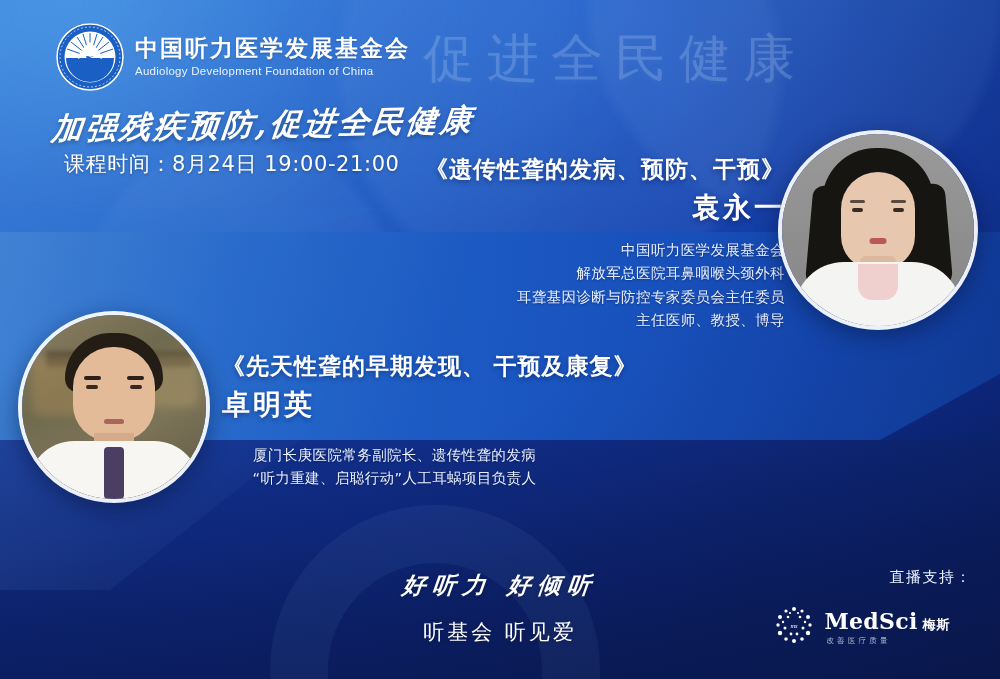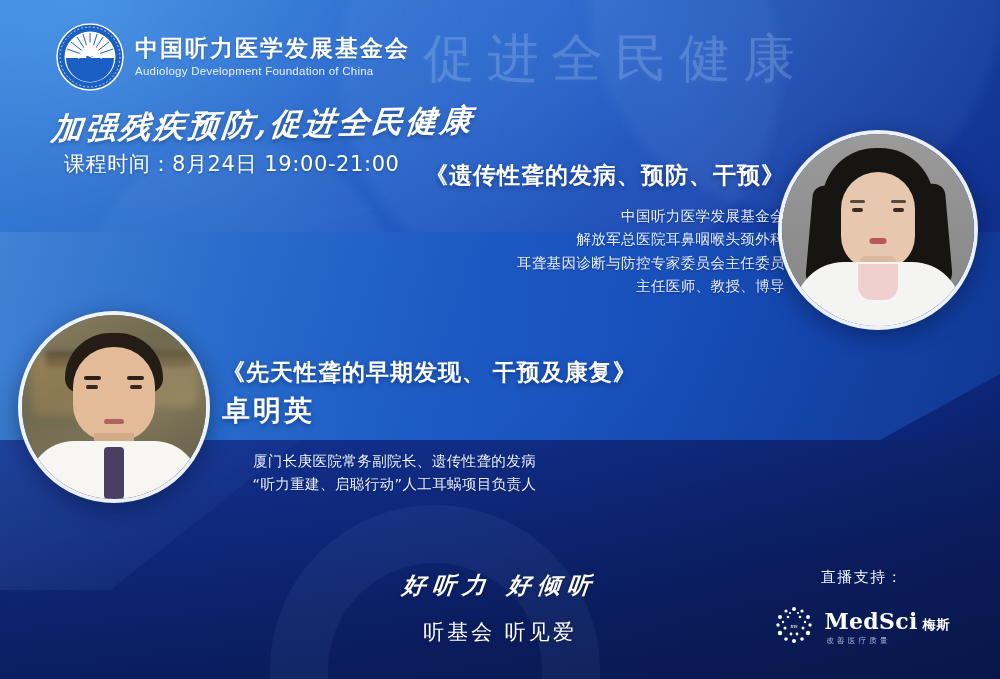--- a/index.html
+++ b/index.html
@@ -139,23 +139,22 @@
     font-size:21px; color:#ffffff; letter-spacing:.6px;
     font-family:"DejaVu Sans","Liberation Sans",sans-serif;
     text-shadow:0 1px 3px rgba(0,0,0,.3);
     margin-left:16px;
   }
 
   
   .talk-title{
     font-size:23px; font-weight:700; color:#ffffff;
     letter-spacing:1px; line-height:1.3;
-    font-family:Liberation Serif, serif;
+    font-family:Liberation Sans, sans-serif;
     text-shadow:0 2px 5px rgba(0,20,70,.45);
-    margin-top:6px;
   }
   .speaker-name{
     font-size:28px; font-weight:700; color:#ffffff;
     letter-spacing:3px; line-height:1.25; margin-top:5px;
     font-family:"DejaVu Sans","Liberation Sans",sans-serif;
     text-shadow:0 2px 5px rgba(0,20,70,.45);
   }
   .cred{
     font-size:14.5px; color:#e8f0ff; line-height:1.62;
     letter-spacing:.4px;
@@ -271,20 +270,21 @@
     text-shadow:0 1px 4px rgba(0,0,0,.3);
   }
 
   .support{
     position:absolute; right:28px; top:568px;
     width:220px; text-align:center;
   }
   .support-label{
     color:#e9f1ff; font-size:15px; letter-spacing:1.5px;
     font-family:"DejaVu Sans","Liberation Sans",sans-serif;
+    text-align:right;
   }
   .medsci{
     margin-top:17px; display:flex; align-items:center;
     justify-content:center; gap:9px;
   }
   .medsci-dots{ flex:0 0 auto; }
   .medsci-words{ text-align:left; }
   .medsci-row{ display:flex; align-items:baseline; gap:5px; }
   .medsci-en{
     color:#ffffff; font-size:22px; font-weight:700; letter-spacing:.3px;
@@ -349,20 +349,21 @@
       <div class="found-cn">中国听力医学发展基金会</div>
       <div class="found-en">Audiology Development Foundation of China</div>
     </div>
   </div>
 
   <div class="slogan-top">加强残疾预防,促进全民健康</div>
   <div class="course-time">课程时间：8月24日 19:00-21:00</div>
 
   <div class="speaker-one">
     <div class="talk-title">《遗传性聋的发病、预防、干预》</div>
+    <div class="speaker-name">袁永一</div>
     <div class="cred">
       <div>中国听力医学发展基金会</div>
       <div>解放军总医院耳鼻咽喉头颈外科</div>
       <div>耳聋基因诊断与防控专家委员会主任委员</div>
       <div>主任医师、教授、博导</div>
     </div>
   </div>
 
   <div class="portrait portrait-one">
     <div class="ph ph-w">

